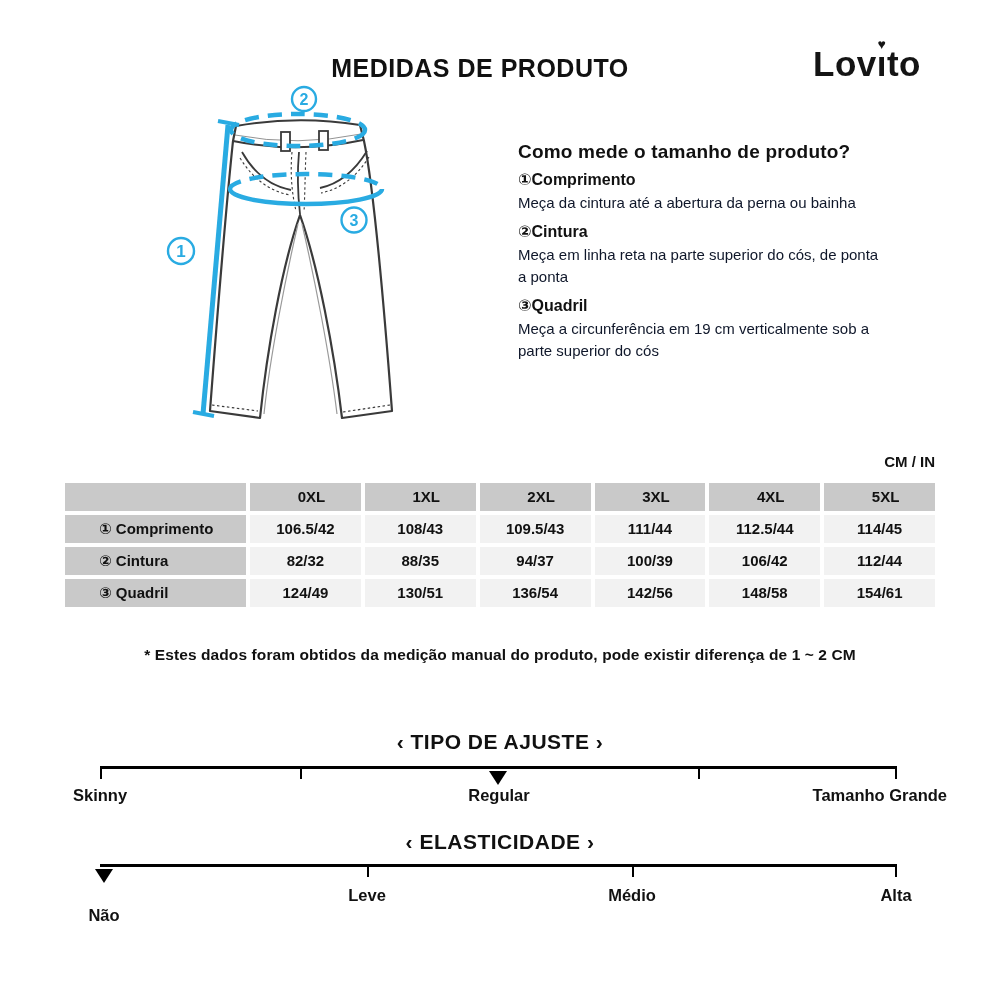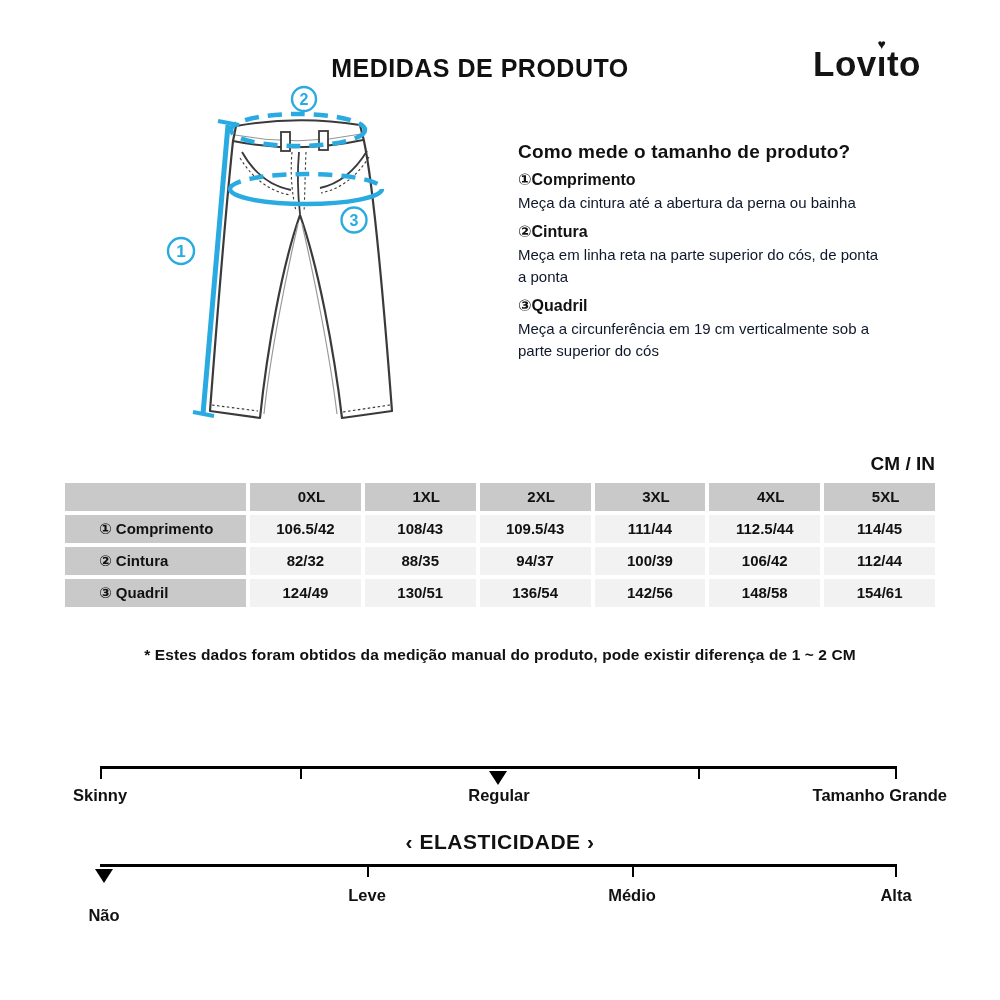--- a/index.html
+++ b/index.html
@@ -15,21 +15,21 @@
   .brand .heart { position:absolute; left:50%; transform:translateX(-50%);
     top:-7px; font-size:14px; line-height:14px; color:#141414; }
 
   .figure { position:absolute; left:148px; top:84px; width:322px; height:364px; }
 
   .guide { position:absolute; left:518px; top:141px; width:372px; }
   .guide h2 { font-size:19px; font-weight:700; margin-bottom:7px; letter-spacing:.2px; }
   .guide .g-label { font-size:16px; font-weight:700; margin-top:7px; margin-bottom:3px; }
   .guide .g-desc { font-size:15px; line-height:22.5px; color:#0f172a; width:362px; }
 
-  .unit-label { position:absolute; top:453px; right:65px; font-size:19px; font-weight:700; }
+  .unit-label { position:absolute; top:453px; right:65px; font-size:15px; font-weight:700; }
 
   .size-table { position:absolute; left:65px; top:483px; width:870px;
     display:grid; grid-template-columns:181px repeat(6,1fr); gap:4px 4px; }
   .size-table .cell { height:28px; line-height:28px; font-size:15px; text-align:center;
     font-weight:700; white-space:nowrap; overflow:hidden; }
   .size-table .head { background:#c9c9c9;padding-left:12px; }
   .size-table .rowlabel { background:#c9c9c9; text-align:left; padding-left:34px; font-weight:700; }
   .size-table .val { background:#f2f2f2; }
 
   .footnote { position:absolute; top:646px; left:0; width:1000px; text-align:center;
@@ -157,20 +157,21 @@
     <div class="cell val">124/49</div>
     <div class="cell val">130/51</div>
     <div class="cell val">136/54</div>
     <div class="cell val">142/56</div>
     <div class="cell val">148/58</div>
     <div class="cell val">154/61</div>
   </div>
 
   <div class="footnote">* Estes dados foram obtidos da medição manual do produto, pode existir diferença de 1 ~ 2 CM</div>
 
+  <div class="scale-title t1">‹ TIPO DE AJUSTE ›</div>
   <div class="scale-line l1">
     <span class="tick" style="left:0;"></span>
     <span class="tick" style="left:25.1%;"></span>
     <span class="tick" style="left:75%;"></span>
     <span class="tick" style="left:calc(100% - 2px);"></span>
     <span class="marker" style="left:49.9%;"></span>
   </div>
   <div class="scale-labels r1">
     <span class="sl left-edge">Skinny</span>
     <span class="sl centered" style="left:499px;">Regular</span>

